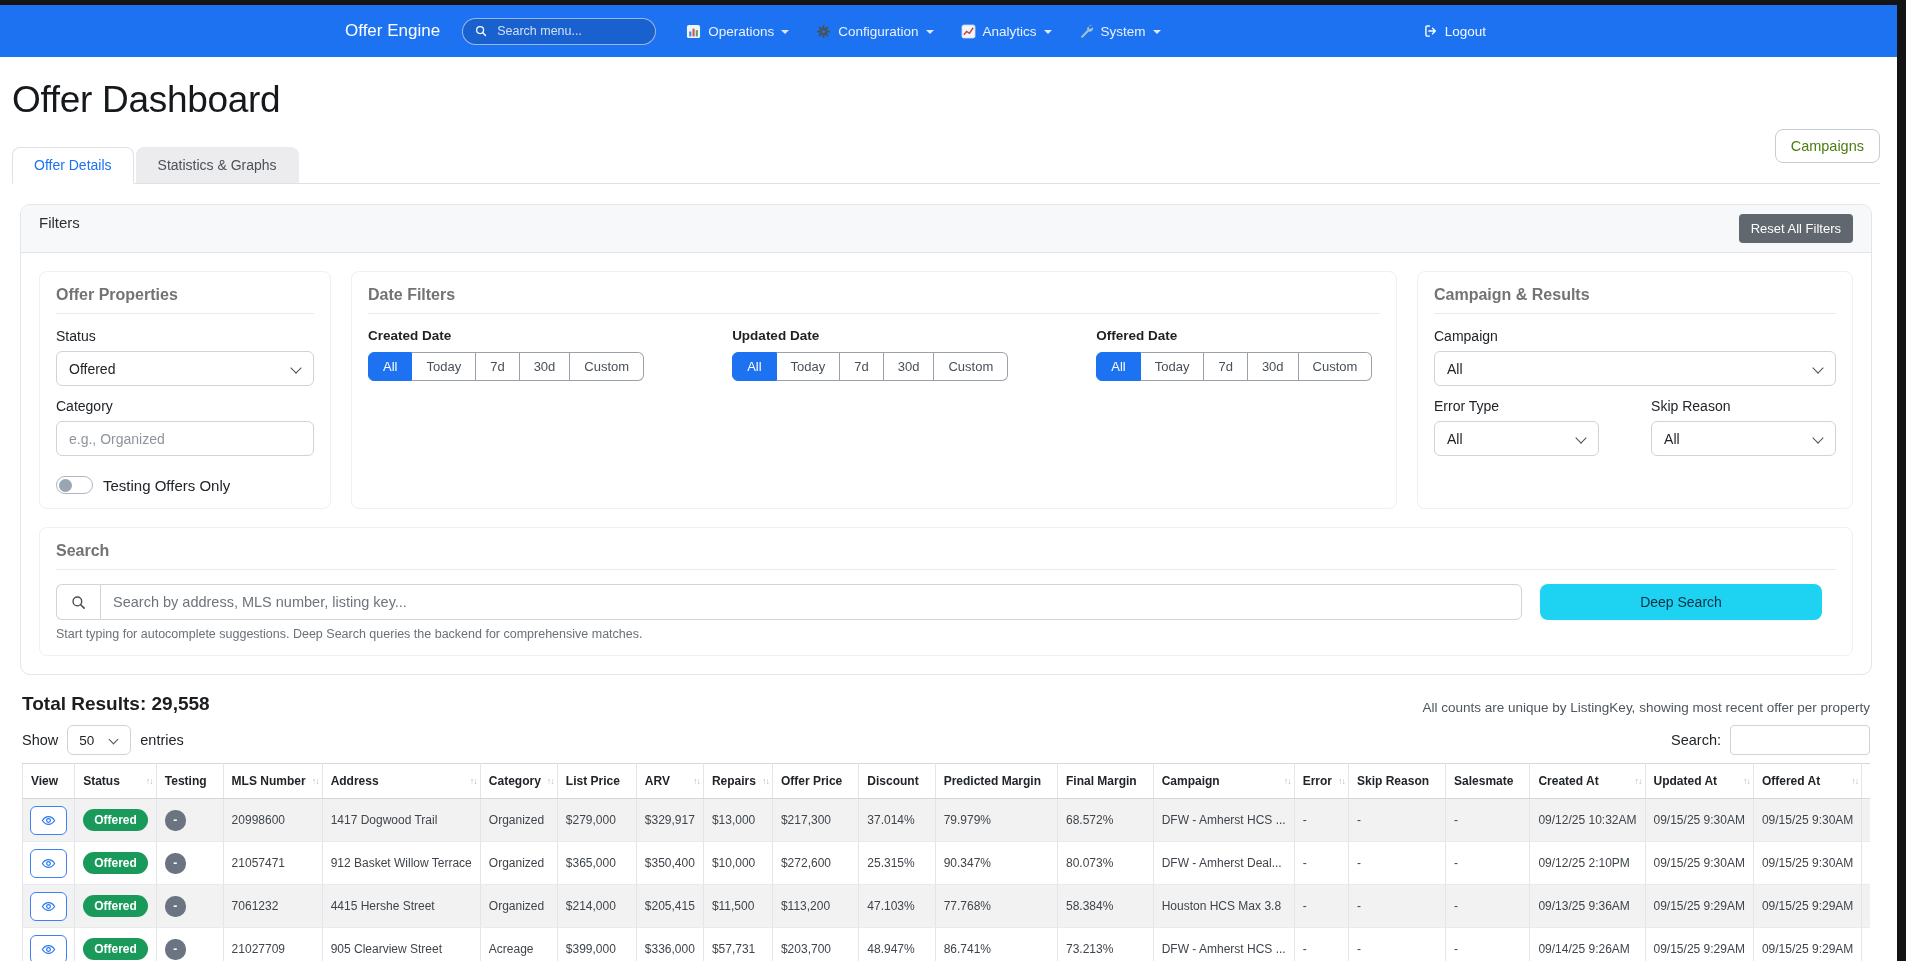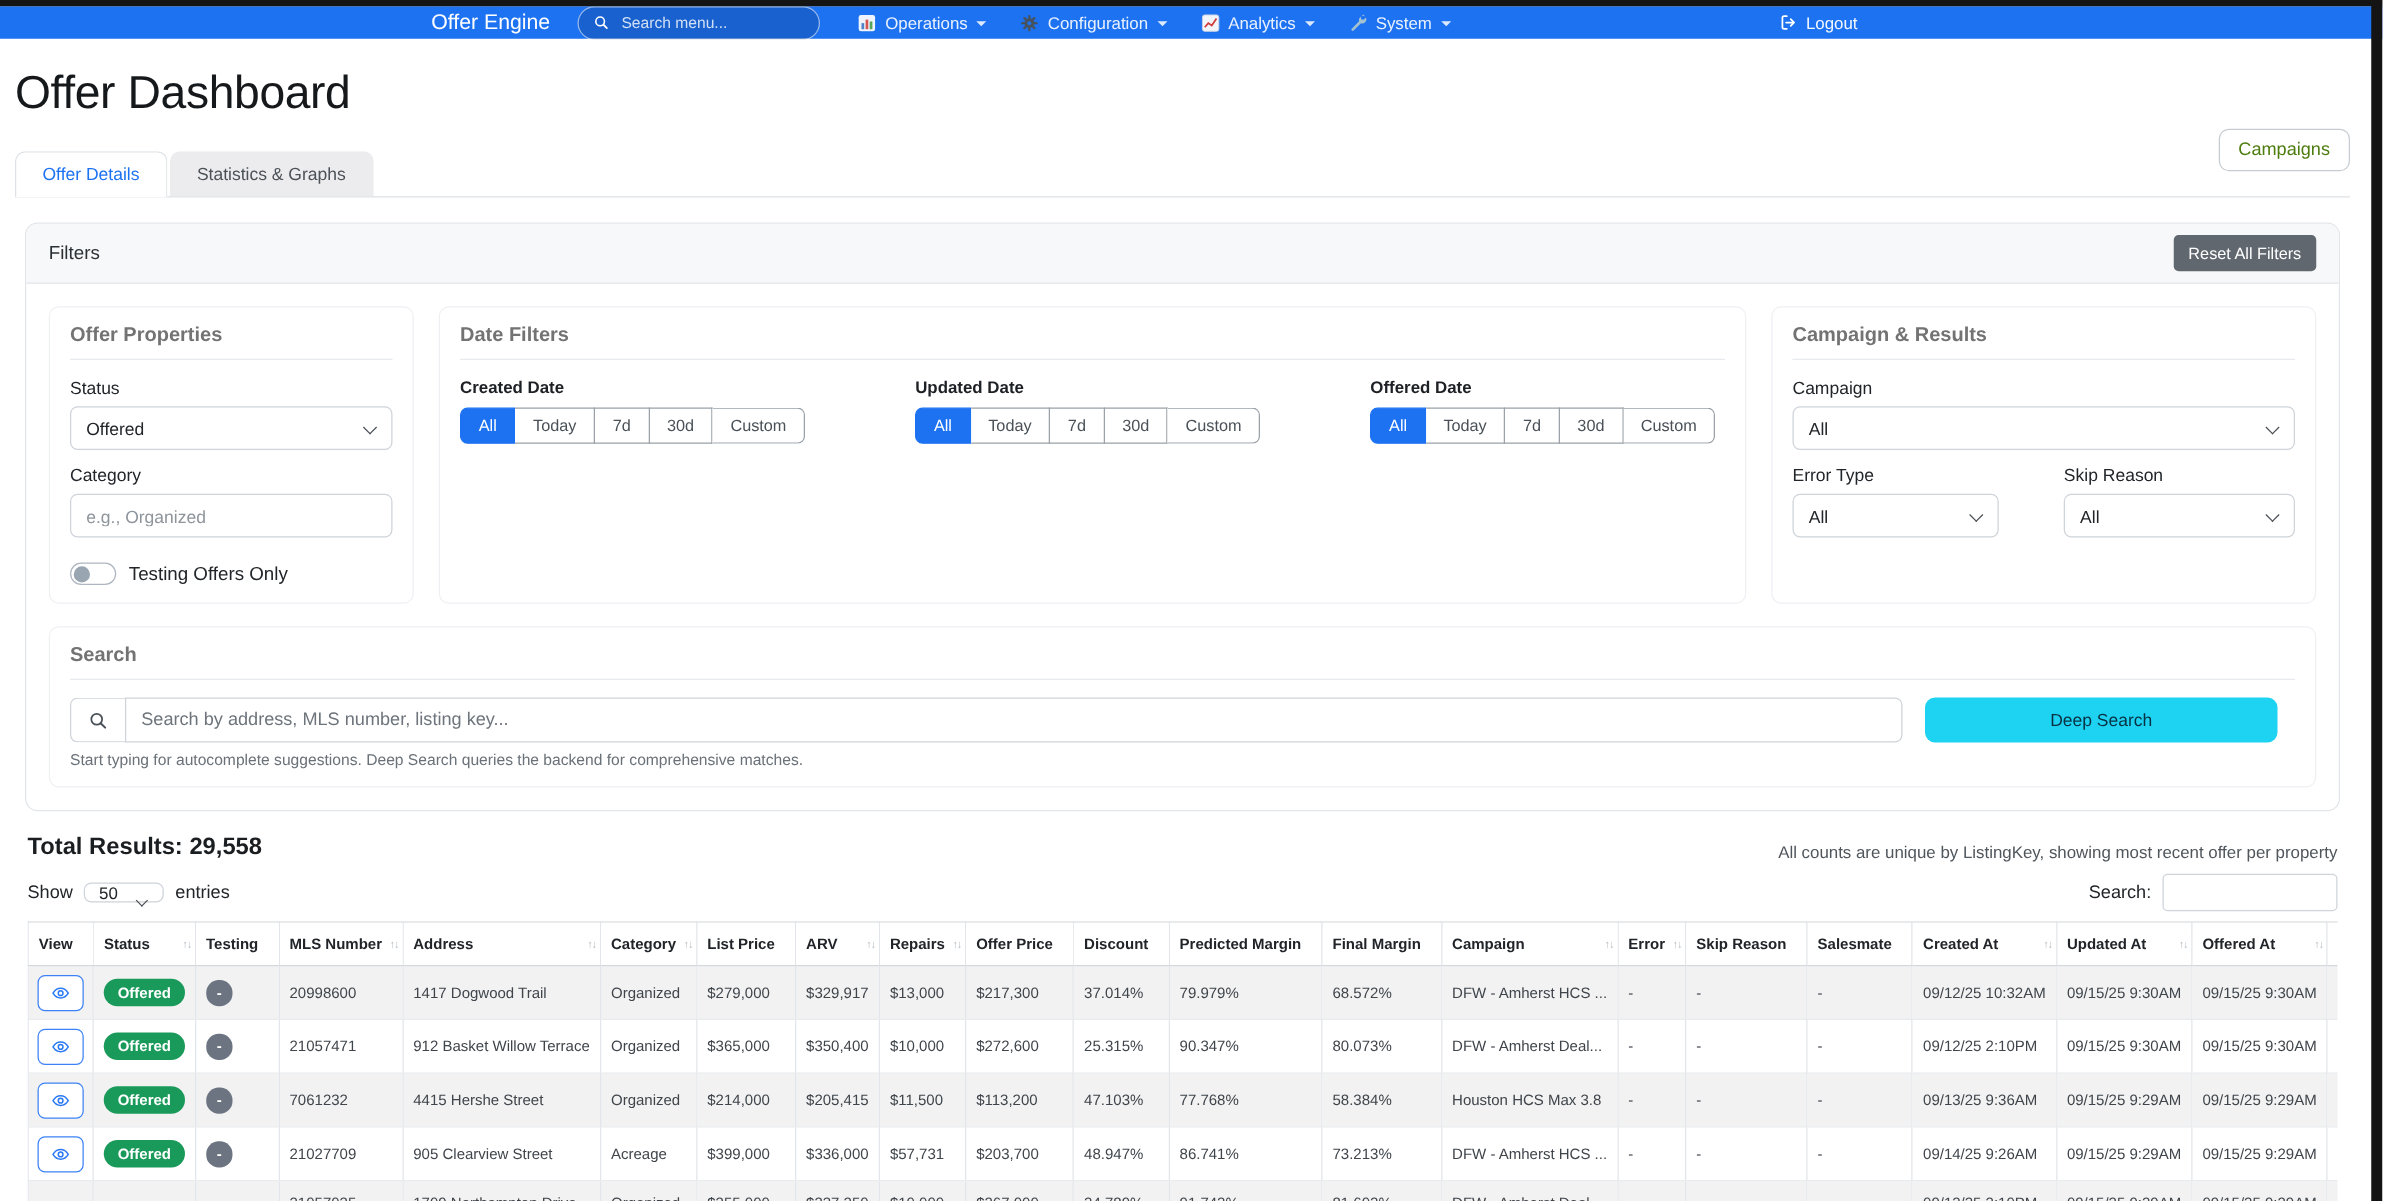--- a/index.html
+++ b/index.html
@@ -11,21 +11,21 @@
   *{box-sizing:border-box}
   html,body{margin:0;padding:0}
   body{
     width:1906px;height:961px;overflow:hidden;background:#fff;position:relative;
     font-family:"Liberation Sans",sans-serif;color:#212529;
   }
   .frame-top{position:absolute;top:0;left:0;width:100%;height:5px;background:#141414;z-index:60}
   .frame-right{position:absolute;top:0;right:0;width:9px;height:100%;background:#141414;z-index:60}
 
   
-  .navbar{margin-top:5px;height:26px;background:var(--primary);display:flex;align-items:center;
+  .navbar{margin-top:5px;height:52px;background:var(--primary);display:flex;align-items:center;
     padding-left:345px;color:#fff}
   .brand{font-size:17px;font-weight:500;margin-right:22px;white-space:nowrap;cursor:pointer}
   .nav-search{display:flex;align-items:center;gap:8px;width:194px;height:27px;flex:none;
     border:1.5px solid rgba(255,255,255,.55);background:rgba(0,0,0,.15);border-radius:14px;
     padding:0 12px;margin-right:30px}
   .nav-search svg{width:12px;height:12px;flex:none}
   .nav-search input{flex:1;min-width:0;background:transparent;border:none;outline:none;color:#fff;
     font-size:12.5px;font-family:inherit}
   .nav-search input::placeholder{color:rgba(255,255,255,.8)}
   .nav-menu{display:flex;align-items:center;gap:27px}
@@ -46,21 +46,21 @@
     border-radius:8px;color:#4d7c0f;font-size:14.5px;padding:8px 15px;font-family:inherit;cursor:pointer}
 
   .tabs{display:flex;margin-top:26px;border-bottom:1px solid #dee2e6}
   .tab{padding:9px 21px;font-size:14px;border-radius:8px 8px 0 0;cursor:pointer;border:1px solid transparent}
   .tab.active{background:#fff;border-color:#dee2e6;border-bottom-color:#fff;margin-bottom:-1px;
     color:var(--primary);font-weight:500}
   .tab.inactive{background:#ececee;color:#4b5157;margin-left:2px}
 
   
   .filters-card{margin:20px 8px 0;border:1px solid #e2e5e9;border-radius:10px;background:#fff;overflow:hidden}
-  .card-header{display:flex;align-items:center;justify-content:space-between;background:#f7f8f9;
+  .card-header{display:flex;align-items:flex-start;justify-content:space-between;background:#f7f8f9;
     border-bottom:1px solid #e2e5e9;padding:9px 18px;font-size:15px;color:#2b3035}
   .reset-btn{background:var(--secondary);color:#fff;border:none;border-radius:4px;font-size:13px;
     padding:7px 12px;font-family:inherit;cursor:pointer}
   .card-body{padding:18px}
   .panels-row{display:flex;gap:20px;align-items:stretch}
   .panel{border:1px solid #eef0f3;border-radius:8px;padding:14px 16px;background:#fff}
   .panel h3{margin:0 0 9px;font-size:16px;font-weight:700;color:#737373}
   .panel hr{border:none;border-top:1px solid #e8eaed;margin:0 0 14px}
   .p-offer{width:292px;flex:none}
   .p-date{flex:1}
@@ -104,21 +104,21 @@
     color:#083243;font-family:inherit;cursor:pointer;margin-right:14px;flex:none}
   .help-text{font-size:12.5px;color:#6a7178;margin-top:7px}
 
   
   .results-bar{display:flex;justify-content:space-between;align-items:flex-end;margin:18px 10px 0}
   .total{font-size:19px;font-weight:600;color:#1b1e21}
   .total .val{font-weight:700}
   .note{font-size:13.5px;color:#4f565c}
   .controls{display:flex;justify-content:space-between;align-items:center;margin:10px 10px 8px}
   .show-group,.tsearch-group{display:flex;align-items:center;gap:9px;font-size:14.5px;color:#212529}
-  .select-sm{height:16px;min-width:64px;padding:0 26px 0 11px;font-size:13.5px;border-radius:6px}
+  .select-sm{height:30px;min-width:64px;padding:0 26px 0 11px;font-size:13.5px;border-radius:6px}
   .select-sm::after{top:10px;width:6px;height:6px}
   .tsearch-group input{width:140px;height:30px;border:1px solid #ced4da;border-radius:4px;padding:0 9px;
     font-size:13.5px;font-family:inherit;outline:none}
 
   
   .table-wrap{margin:0 10px;overflow:hidden}
   table{border-collapse:collapse;table-layout:fixed;font-size:12px}
   th{position:relative;font-weight:700;text-align:left;padding:10px 16px 10px 8px;white-space:nowrap;
     overflow:hidden;border-top:1px solid #d4d8dc;border-bottom:1px solid #d4d8dc;
     border-right:1px solid #e2e5e9;background:#fff;color:#212529;font-size:12px}

